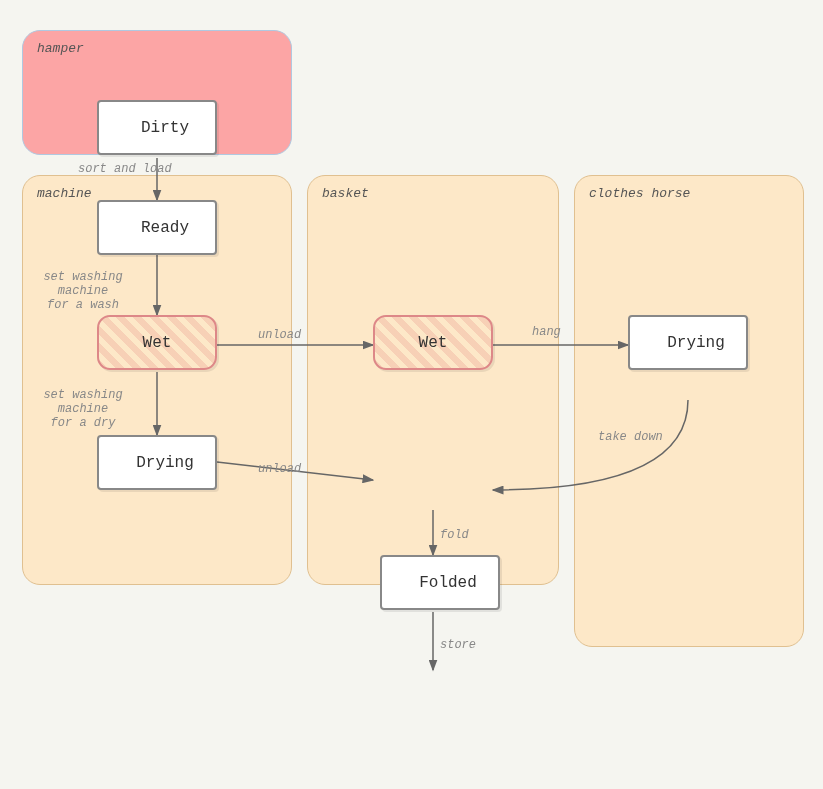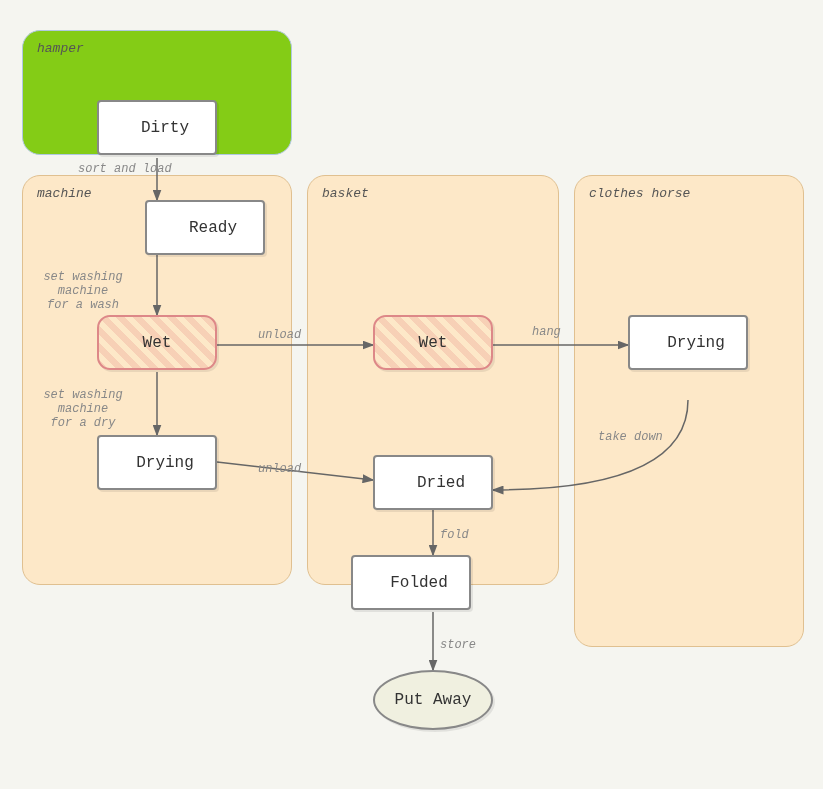--- a/index.html
+++ b/index.html
@@ -20,21 +20,21 @@
     }
 
     
     .region {
       position: absolute;
       border-radius: 18px;
       border: 1.5px solid #d0c8b0;
     }
 
     .region-hamper {
-      background: #84cc16;
+      background: #fca5a5;
       border: 1.5px solid #b0c8e0;
       left: 22px; top: 30px;
       width: 270px; height: 125px;
     }
 
     .region-machine {
       background: #fde8c8;
       border: 1.5px solid #e0c090;
       left: 22px; top: 175px;
       width: 270px; height: 410px;
@@ -198,45 +198,39 @@
   <span class="arrow-label" style="left:598px; top:430px;">take down</span>
 
   <span class="arrow-label" style="left:440px; top:528px;">fold</span>
 
   <span class="arrow-label" style="left:440px; top:638px;">store</span>
 
   <div class="node node-rect" style="left:97px; top:100px;">
     <span>Dirty</span>
   </div>
 
-  <div class="node node-rect" style="left:97px; top:200px;margin-left:48px;">
+  <div class="node node-rect" style="left:97px; top:200px;">
     <span>Ready</span>
   </div>
 
   <div class="node node-rect-hatched-red" style="left:97px; top:315px;">
     <span>Wet</span>
   </div>
 
   <div class="node node-rect" style="left:97px; top:435px;">
     <span>Drying</span>
   </div>
 
   <div class="node node-rect-hatched-red" style="left:373px; top:315px;">
     <span>Wet</span>
   </div>
 
-  <div class="node node-rect" style="left:373px; top:455px;">
-    <span>Dried</span>
-  </div>
-
-  <div class="node node-rect" style="left:351px; top:555px;">
+
+  <div class="node node-rect" style="left:380px; top:555px;">
     <span>Folded</span>
   </div>
 
-  <div class="node node-ellipse" style="left:373px; top:670px;">
-    <span>Put Away</span>
-  </div>
 
   <div class="node node-rect" style="left:628px; top:315px;">
     <span>Drying</span>
   </div>
 
 </div>
 
 </body></html>

